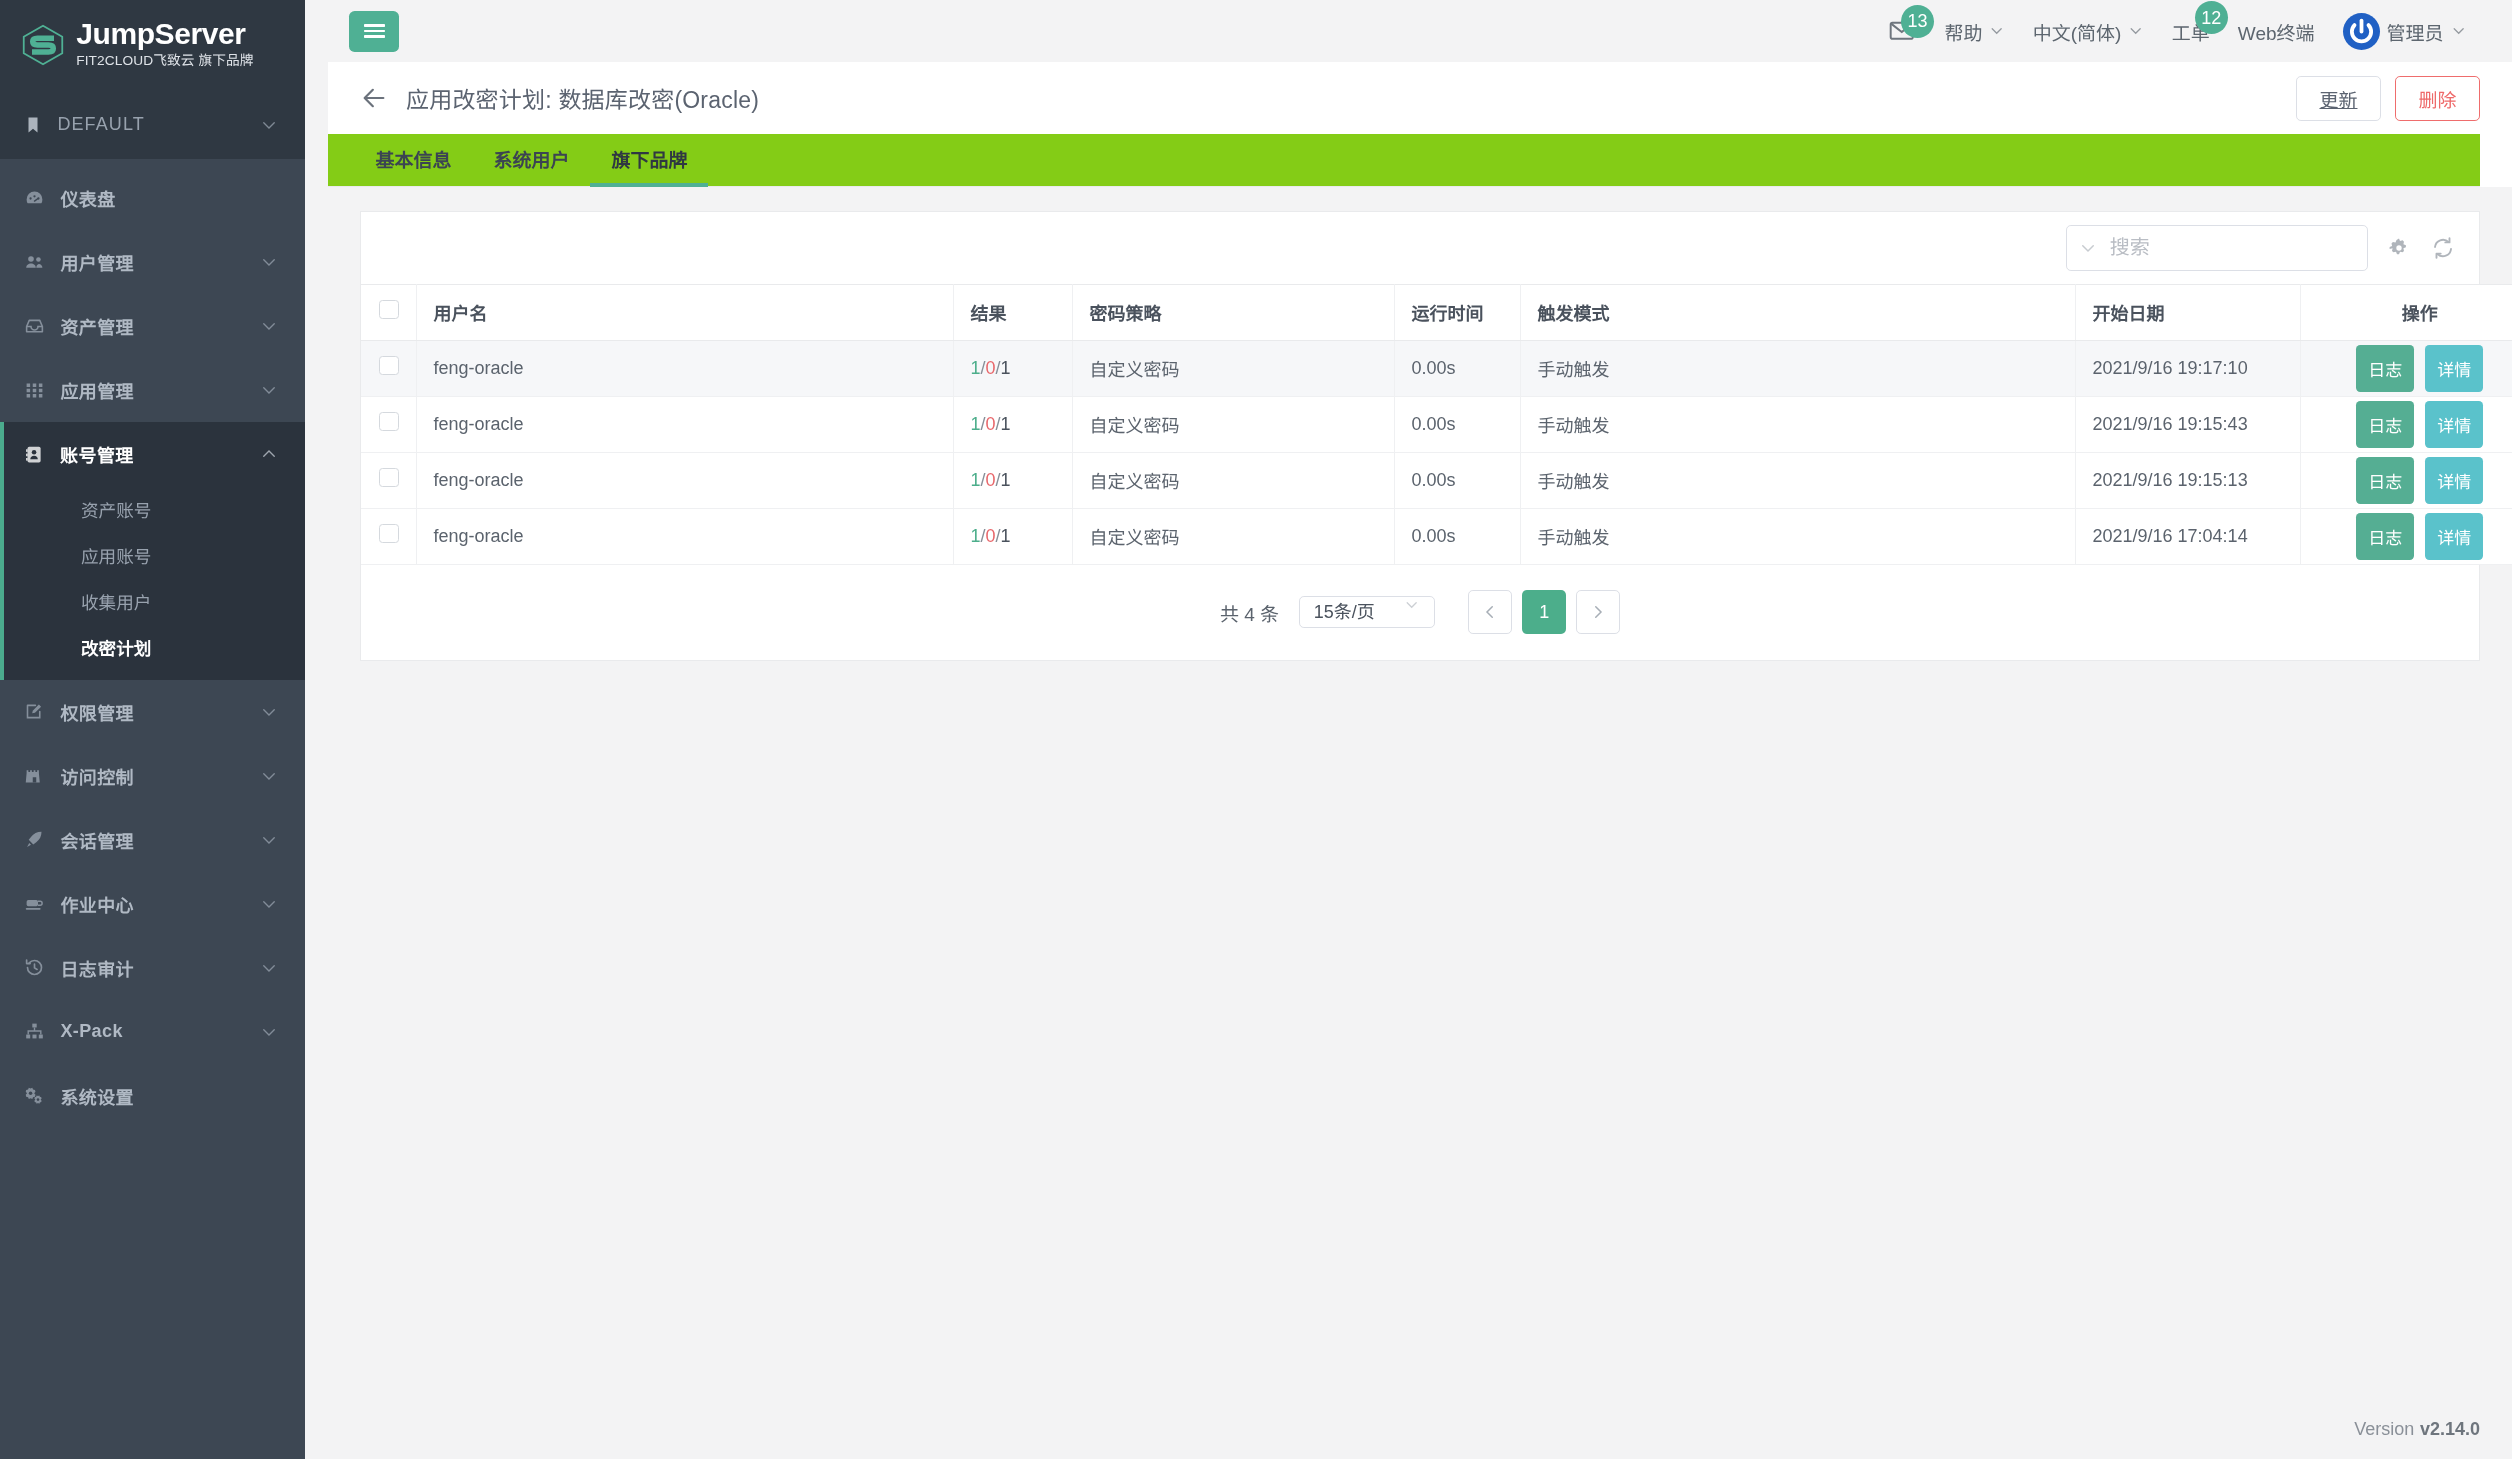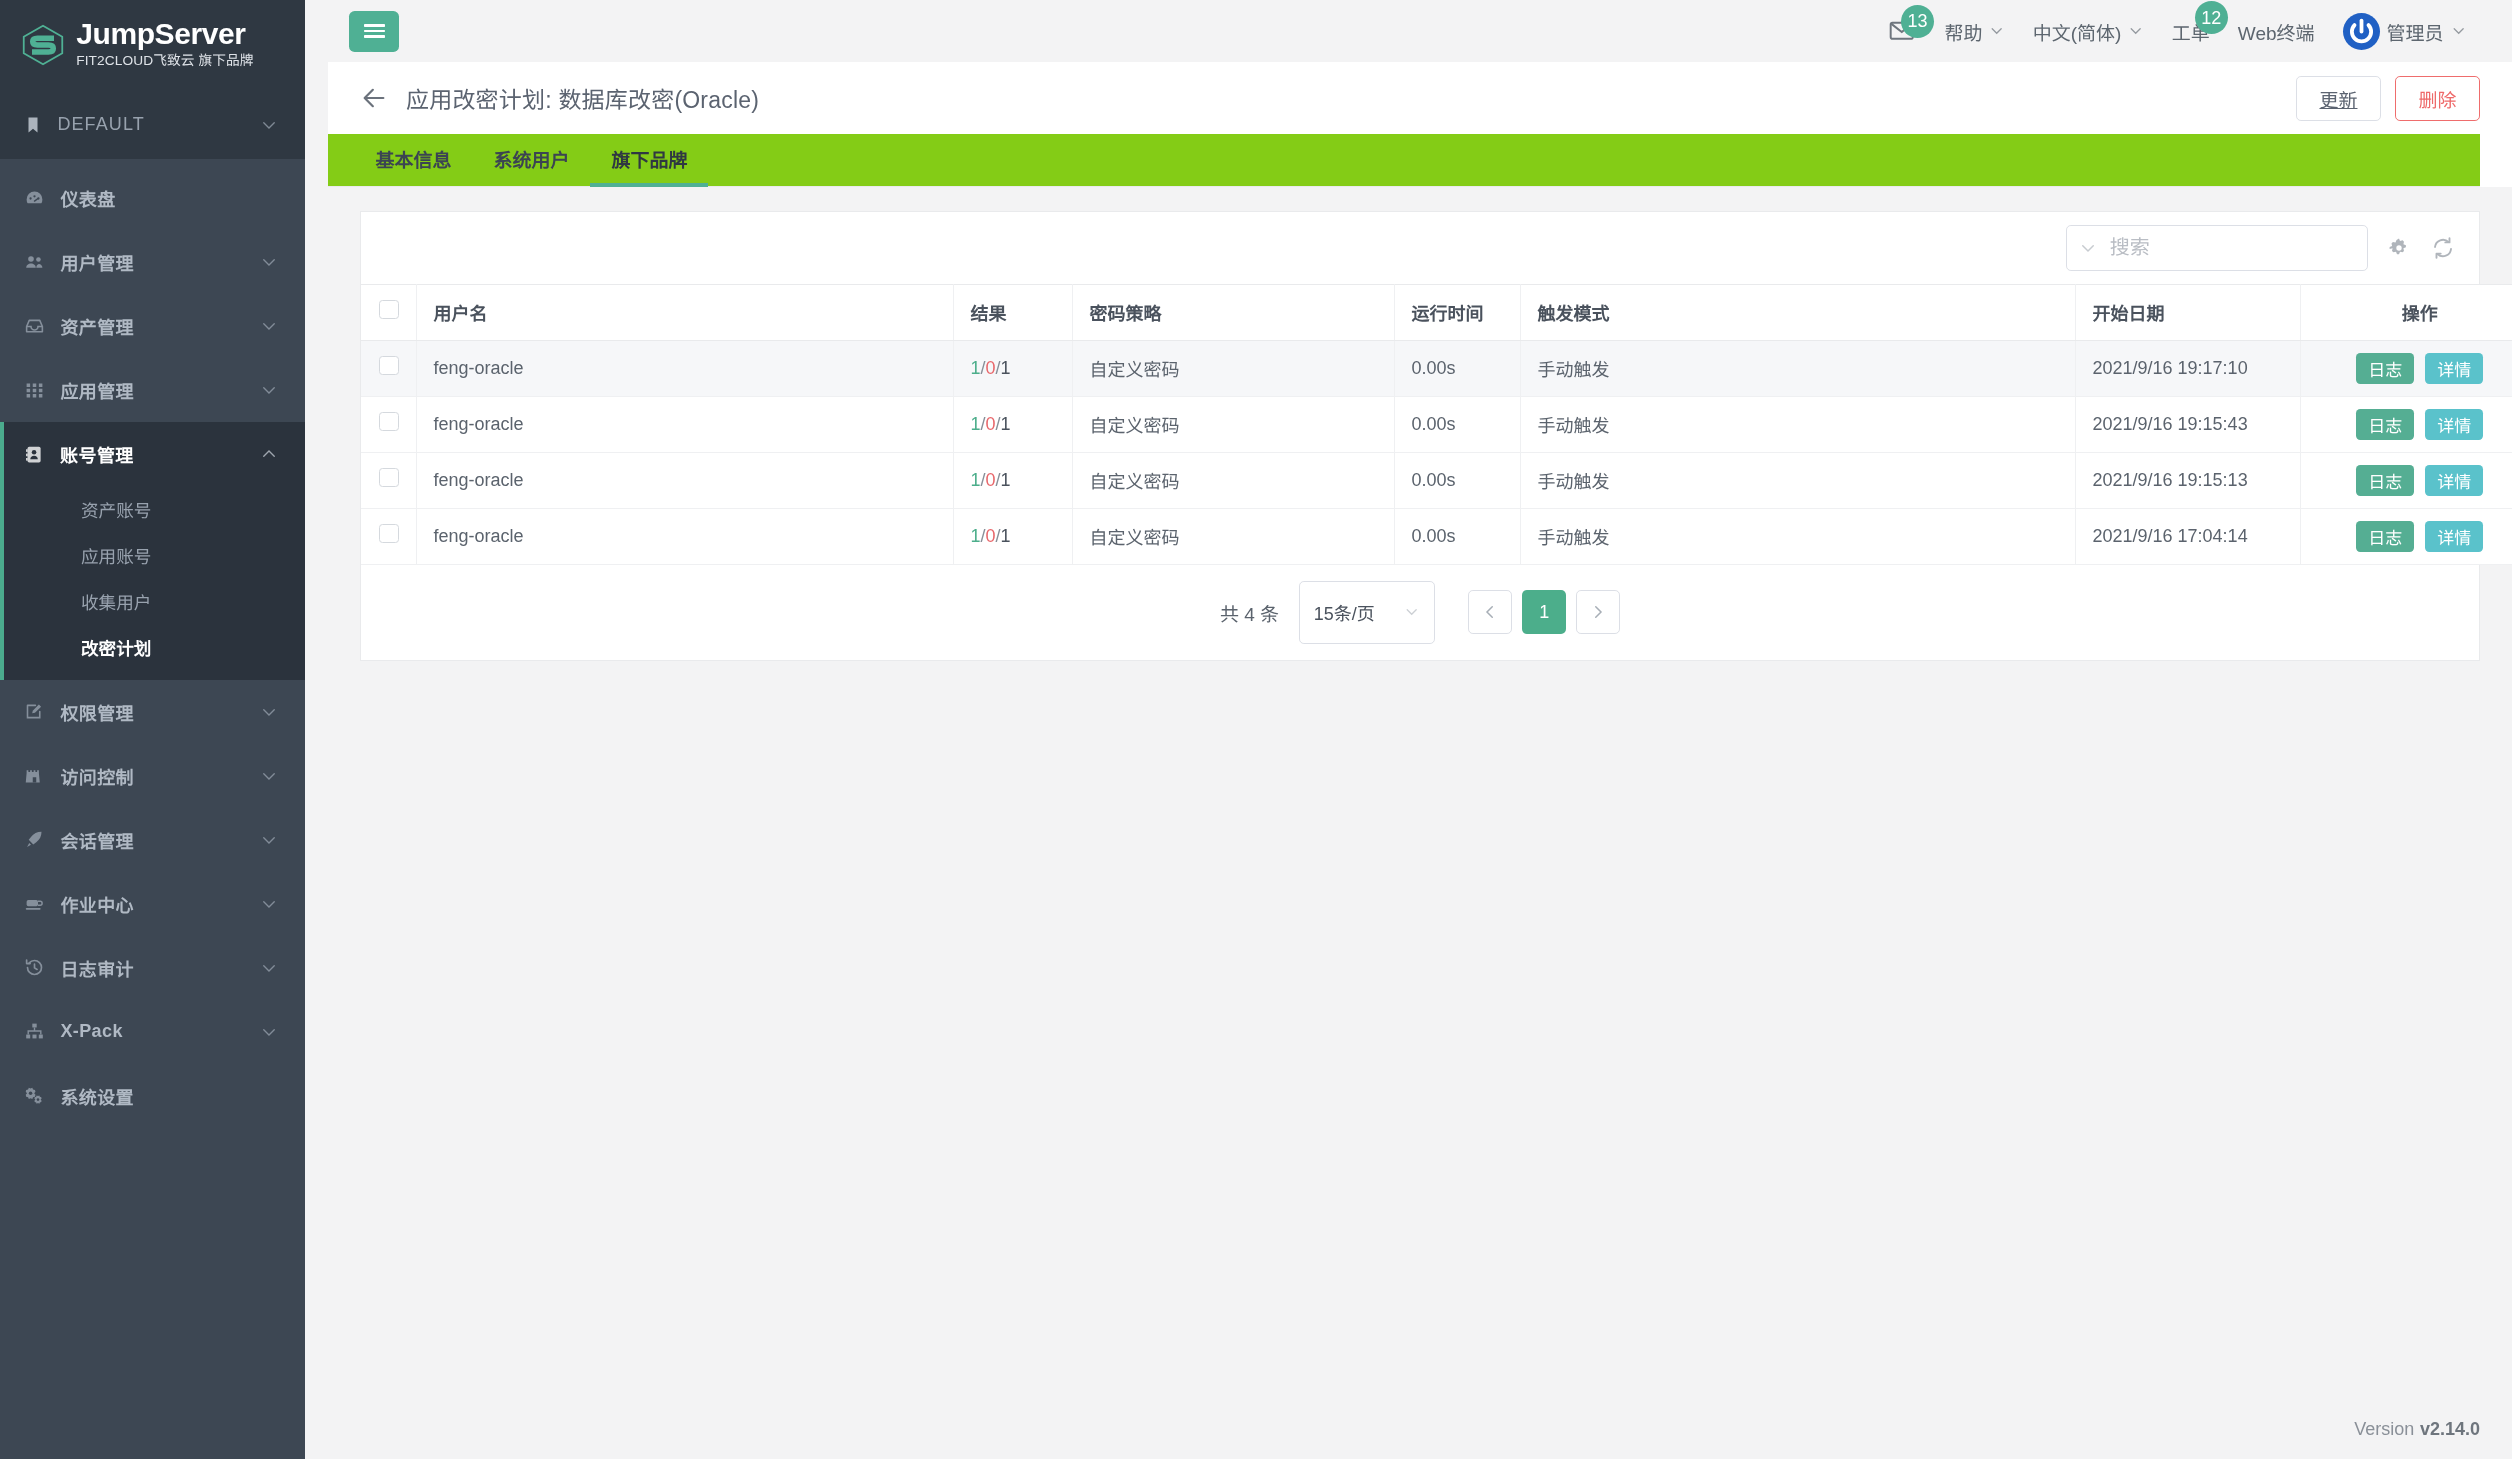--- a/index.html
+++ b/index.html
@@ -184,36 +184,36 @@
   .col-date { width: 225px; }
   .col-op { width: 239px; }
 
   .res-ok { color: #4cae8b; }
   .res-sep { color: #888f98; }
   .res-fail { color: #e8686c; }
   .res-total { color: #4a525d; }
 
   .op-cell { display: flex; gap: 11.2px; align-items: center; justify-content: center; }
   .tag {
-    height: 31px; padding: 4px 12px; border-radius: 4.2px; color: #fff;
+    height: 47px; padding: 4px 12px; border-radius: 4.2px; color: #fff;
     font-size: 17px; display: flex; align-items: center; justify-content: center;
     cursor: pointer;
     text-align: center;
   }
   .tag-log { background: #55ae93; }
   .tag-detail { background: #5ac2cb; }
 
   .pagination {
     height: 95px; display: flex; align-items: center; justify-content: center;
     gap: 19.7px; background: #fff;
   }
   .pg-total { font-size: 19px; color: #5b636d; }
   .pg-select {
-    width: 136px; height: 63px; border: 0.7px solid #dcdfe6; border-radius: 4.9px;
-    display: flex; align-items: center; justify-content: space-between;
+    width: 136px; height: 32px; border: 0.7px solid #dcdfe6; border-radius: 4.9px;
+    display: flex; align-items: flex-start; justify-content: space-between;
     padding: 0 14px; font-size: 18px; color: #4a525d; cursor: pointer; background: #fff;
   }
   .pg-select .mini-chev { width: 15.4px; height: 15.4px; opacity: .5; }
   .pg-btn {
     min-width: 44px; height: 44px; border: 0.7px solid #dcdfe6; border-radius: 4.9px;
     display: flex; align-items: center; justify-content: center; cursor: pointer;
     background: #fff; color: #8d949c; font-size: 18px;
   }
   .pg-btn.num { border: none; color: #5b636d; }
   .pg-btn.num.active { background: #4cae8b; color: #fff; }

